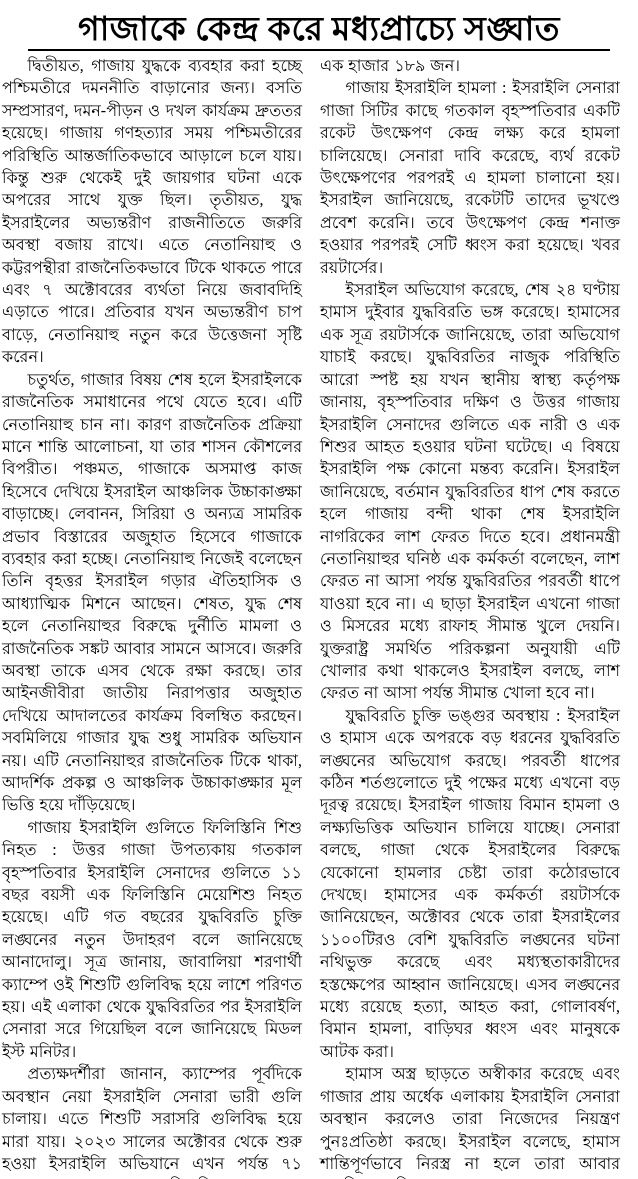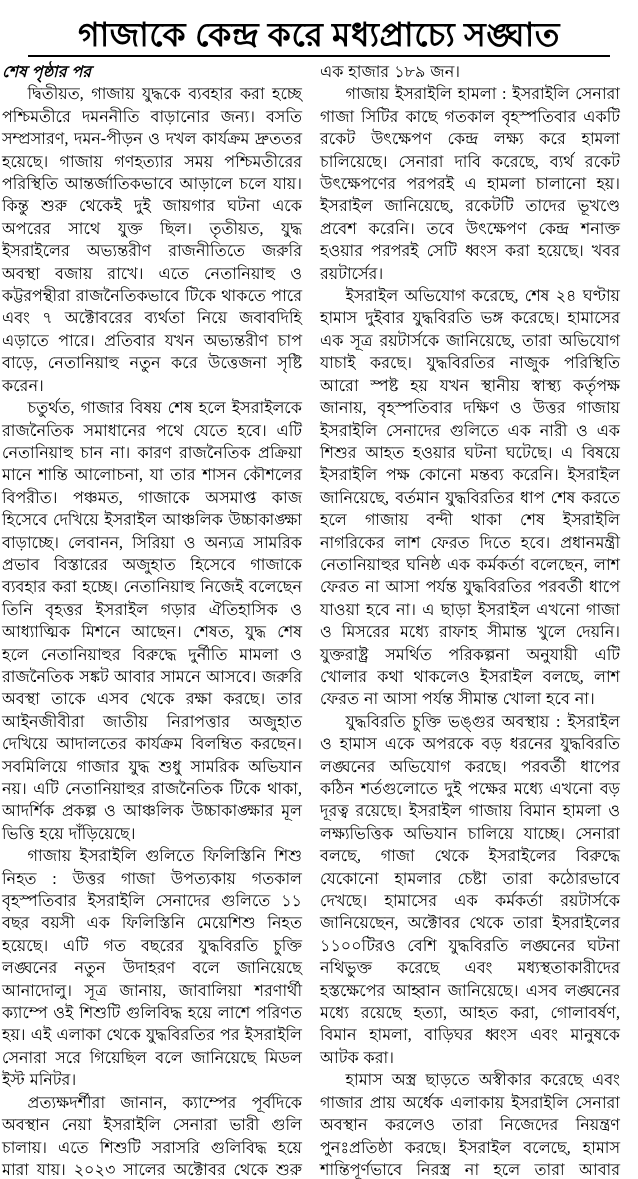--- a/index.html
+++ b/index.html
@@ -11,21 +11,21 @@
   body {
     width: 638px;
     height: 1179px;
     overflow: hidden;
     font-family: "Liberation Serif", "DejaVu Serif", serif;
   }
   .page {
     width: 638px;
     height: 923px;
     box-sizing: border-box;
-    padding: 14px 2px;
+    padding: 8px 2px;
   }
   .headline {
     font-size: 33px;
     line-height: 38px;
     font-weight: 700;
     text-align: center;
     padding: 2px 0 1px 0;
     margin: 0 10px;
     letter-spacing: 0.5px;
   }
@@ -69,21 +69,20 @@
 <body>
 
 <div class="page">
 
   <h1 class="headline">গাজাকে কেন্দ্র করে মধ্যপ্রাচ্যে সঙ্ঘাত</h1>
   <div class="headline-rule"></div>
 
   <div class="columns">
 
     <div class="col">
-      <div class="continued">শেষ পৃষ্ঠার পর</div>
 
 
       <p class="indent"><span>দ্বিতীয়ত, গাজায় যুদ্ধকে ব্যবহার করা হচ্ছে পশ্চিমতীরে দমননীতি বাড়ানোর জন্য। বসতি সম্প্রসারণ, দমন-পীড়ন ও দখল কার্যক্রম দ্রুততর হয়েছে। গাজায় গণহত্যার সময় পশ্চিমতীরের পরিস্থিতি আন্তর্জাতিকভাবে আড়ালে চলে যায়। কিন্তু শুরু থেকেই দুই জায়গার ঘটনা একে অপরের সাথে যুক্ত ছিল। তৃতীয়ত, যুদ্ধ ইসরাইলের অভ্যন্তরীণ রাজনীতিতে জরুরি অবস্থা বজায় রাখে। এতে নেতানিয়াহু ও কট্টরপন্থীরা রাজনৈতিকভাবে টিকে থাকতে পারে এবং ৭ অক্টোবরের ব্যর্থতা নিয়ে জবাবদিহি এড়াতে পারে। প্রতিবার যখন অভ্যন্তরীণ চাপ বাড়ে, নেতানিয়াহু নতুন করে উত্তেজনা সৃষ্টি করেন।</span></p>
 
       <p class="indent"><span>চতুর্থত, গাজার বিষয় শেষ হলে ইসরাইলকে রাজনৈতিক সমাধানের পথে যেতে হবে। এটি নেতানিয়াহু চান না। কারণ রাজনৈতিক প্রক্রিয়া মানে শান্তি আলোচনা, যা তার শাসন কৌশলের বিপরীত। পঞ্চমত, গাজাকে অসমাপ্ত কাজ হিসেবে দেখিয়ে ইসরাইল আঞ্চলিক উচ্চাকাঙ্ক্ষা বাড়াচ্ছে। লেবানন, সিরিয়া ও অন্যত্র সামরিক প্রভাব বিস্তারের অজুহাত হিসেবে গাজাকে ব্যবহার করা হচ্ছে। নেতানিয়াহু নিজেই বলেছেন তিনি বৃহত্তর ইসরাইল গড়ার ঐতিহাসিক ও আধ্যাত্মিক মিশনে আছেন। শেষত, যুদ্ধ শেষ হলে নেতানিয়াহুর বিরুদ্ধে দুর্নীতি মামলা ও রাজনৈতিক সঙ্কট আবার সামনে আসবে। জরুরি অবস্থা তাকে এসব থেকে রক্ষা করছে। তার আইনজীবীরা জাতীয় নিরাপত্তার অজুহাত দেখিয়ে আদালতের কার্যক্রম বিলম্বিত করছেন। সবমিলিয়ে গাজার যুদ্ধ শুধু সামরিক অভিযান নয়। এটি নেতানিয়াহুর রাজনৈতিক টিকে থাকা, আদর্শিক প্রকল্প ও আঞ্চলিক উচ্চাকাঙ্ক্ষার মূল ভিত্তি হয়ে দাঁড়িয়েছে।</span></p>
 
       <p class="indent"><b class="inline-subhead">গাজায় ইসরাইলি গুলিতে ফিলিস্তিনি শিশু নিহত : </b><span>উত্তর গাজা উপত্যকায় গতকাল বৃহস্পতিবার ইসরাইলি সেনাদের গুলিতে ১১ বছর বয়সী এক ফিলিস্তিনি মেয়েশিশু নিহত হয়েছে। এটি গত বছরের যুদ্ধবিরতি চুক্তি লঙ্ঘনের নতুন উদাহরণ বলে জানিয়েছে আনাদোলু। সূত্র জানায়, জাবালিয়া শরণার্থী ক্যাম্পে ওই শিশুটি গুলিবিদ্ধ হয়ে লাশে পরিণত হয়। এই এলাকা থেকে যুদ্ধবিরতির পর ইসরাইলি সেনারা সরে গিয়েছিল বলে জানিয়েছে মিডল ইস্ট মনিটর।</span></p>
 
       <p class="indent"><span>প্রত্যক্ষদর্শীরা জানান, ক্যাম্পের পূর্বদিকে অবস্থান নেয়া ইসরাইলি সেনারা ভারী গুলি চালায়। এতে শিশুটি সরাসরি গুলিবিদ্ধ হয়ে মারা যায়। ২০২৩ সালের অক্টোবর থেকে শুরু হওয়া ইসরাইলি অভিযানে এখন পর্যন্ত ৭১ হাজার ৪০০ জনের বেশি নিহত হয়েছেন। নিহতদের অধিকাংশই নারী ও শিশু। আহত হয়েছেন এক লাখ ৭১ হাজারেরও বেশি মানুষ। ভয়াবহ এই হামলায় গাজা প্রায় ধ্বংসস্তূপে পরিণত হয়েছে। যুদ্ধবিরতি কার্যকর হওয়ার পরও ইসরাইলি সেনারা হামলা চালিয়ে যাচ্ছে। স্বাস্থ্য মন্ত্রণালয়ের তথ্য অনুযায়ী, এ সময়ের মধ্যে ৪২৪ জন ফিলিস্তিনি নিহত হয়েছেন এবং আহত হয়েছেন</span></p>
     </div>

